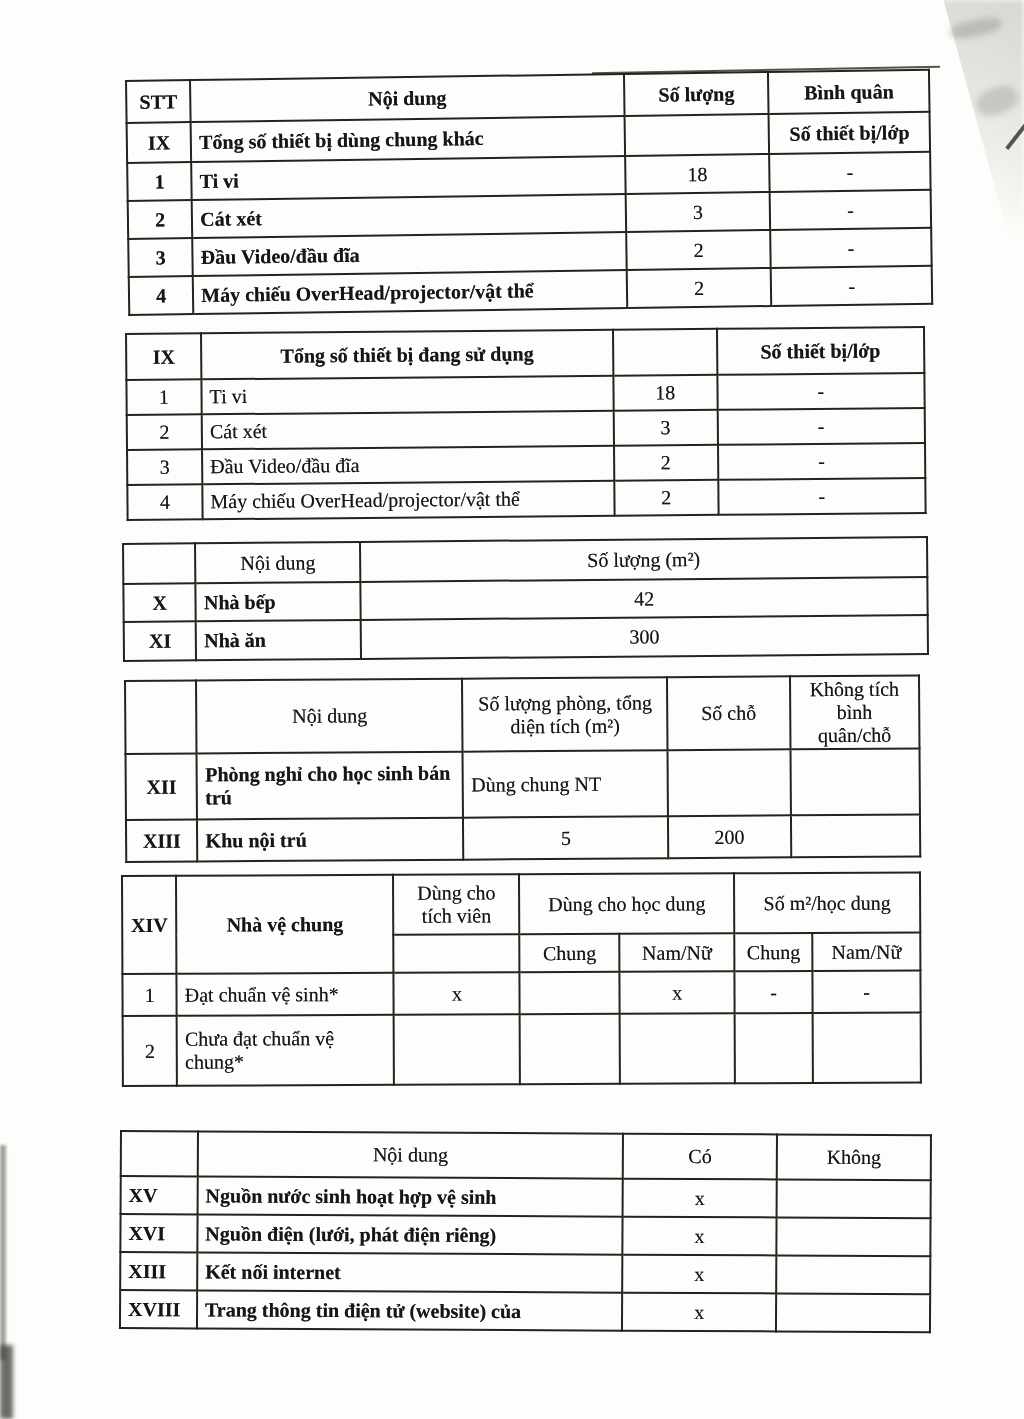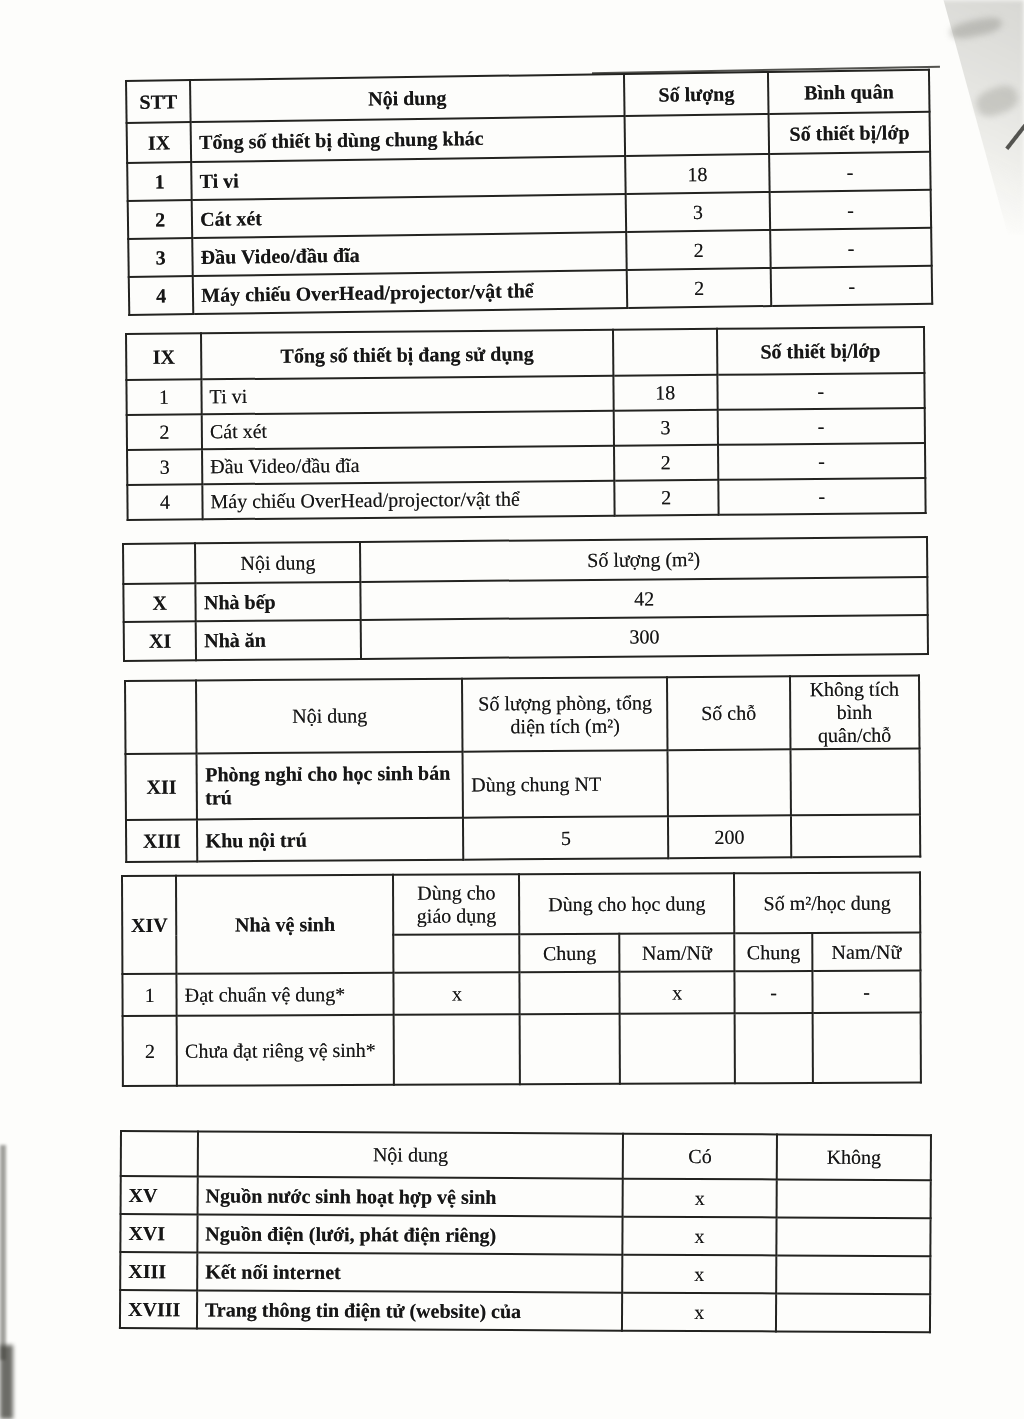--- a/index.html
+++ b/index.html
@@ -246,44 +246,44 @@
           <col style="width:27.2%">
           <col style="width:15.8%">
           <col style="width:12.5%">
           <col style="width:14.4%">
           <col style="width:9.8%">
           <col style="width:13.5%">
         </colgroup>
       <tbody>
           <tr style="height:60px">
         <td class="b c" rowspan="2">XIV</td>
-        <td class="b c" rowspan="2">Nhà vệ sinh</td>
-        <td class="c">Dùng cho giáo dụng</td>
+        <td class="b c" rowspan="2">Nhà vệ chung</td>
+        <td class="c">Dùng cho tích viên</td>
         <td class="c" colspan="2">Dùng cho học dung</td>
         <td class="c" colspan="2">Số m²/học dung</td>
       </tr>
       <tr style="height:38px">
         <td></td>
         <td class="c">Chung</td>
         <td class="c">Nam/Nữ</td>
         <td class="c">Chung</td>
         <td class="c">Nam/Nữ</td>
       </tr>
       <tr style="height:42px">
         <td class="c">1</td>
-        <td class="l">Đạt chuẩn vệ dung*</td>
+        <td class="l">Đạt chuẩn vệ sinh*</td>
         <td class="c">x</td>
         <td class="c"></td>
         <td class="c">x</td>
         <td class="c">-</td>
         <td class="c">-</td>
       </tr>
       <tr style="height:70px">
         <td class="c">2</td>
-        <td class="l">Chưa đạt riêng vệ sinh*</td>
+        <td class="l">Chưa đạt chuẩn vệ chung*</td>
         <td class="c"></td>
         <td class="c"></td>
         <td class="c"></td>
         <td class="c"></td>
         <td class="c"></td>
       </tr>
     </tbody>
       </table>
   </div>
 

